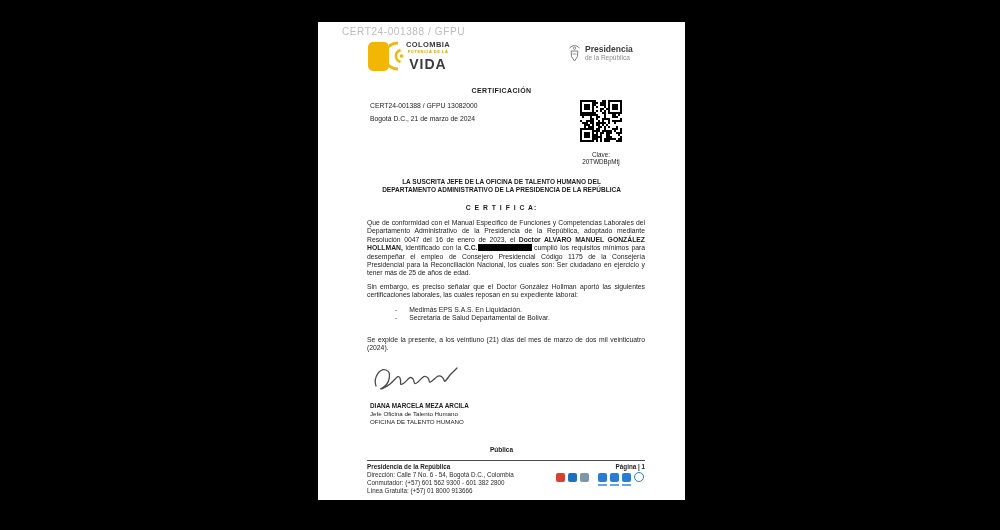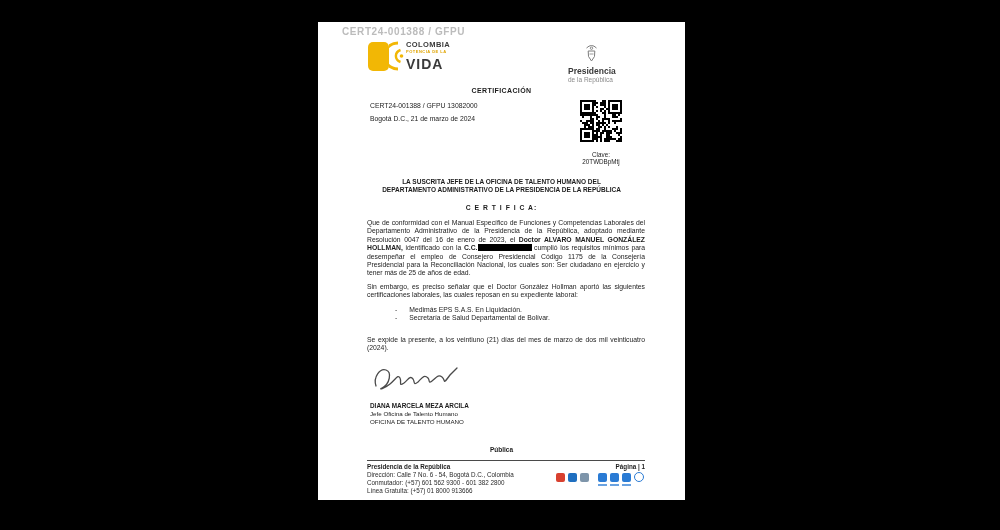--- a/index.html
+++ b/index.html
@@ -1,33 +1,33 @@
 <!DOCTYPE html>
 <html><head>
 <meta charset="utf-8">
 <style>
   html,body{margin:0;padding:0;background:#000;}
   .stage{position:relative;width:1000px;height:530px;background:#000;overflow:hidden;
          font-family:"Liberation Sans",sans-serif;}
   .page{position:absolute;left:318px;top:22px;width:367px;height:478px;background:#fff;color:#1c1c1c;}
 
-  .watermark{position:absolute;left:24px;top:4px;font-size:10px;font-weight:bold;
+  .watermark{position:absolute;left:24px;top:4px;font-size:10px;font-weight:normal;
              color:#bcbcbc;letter-spacing:.6px;}
 
   
-  .logo-co{position:absolute;left:50px;top:19px;display:flex;align-items:center;gap:0;}
+  .logo-co{position:absolute;left:50px;top:19px;display:flex;align-items:center;gap:0;text-align:center;}
   .logo-co .block{width:21px;height:29px;background:#f2b705;border-radius:5px;}
   .logo-co .arcs{display:block;}
   .logo-co .txt{line-height:1;margin-left:2px;}
   .logo-co .l1{font-size:7.5px;font-weight:bold;color:#3a3a3a;letter-spacing:.4px;}
   .logo-co .l2{font-size:4px;font-weight:bold;color:#e0a400;letter-spacing:.5px;margin-top:1px;}
   .logo-co .l3{font-size:14px;font-weight:bold;color:#3a3a3a;letter-spacing:1px;margin-top:3px;}
 
   
-  .logo-pr{position:absolute;left:250px;top:22px;display:flex;align-items:center;gap:4px;flex-direction:column;}
+  .logo-pr{position:absolute;left:250px;top:22px;display:flex;align-items:center;gap:4px;}
   .logo-pr .txt{line-height:1;}
   .logo-pr .l1{font-size:8.5px;font-weight:bold;color:#3a3a3a;}
   .logo-pr .l2{font-size:6.5px;color:#8a8a8a;margin-top:1.5px;}
 
   .cert-title{position:absolute;left:0;top:65px;width:100%;text-align:center;
               font-size:7px;font-weight:bold;letter-spacing:.4px;}
   .meta-ref{position:absolute;left:52px;top:80px;font-size:6.8px;}
   .meta-date{position:absolute;left:52px;top:93px;font-size:6.8px;}
 
   .qr-block{position:absolute;left:258px;top:76px;width:50px;text-align:center;}

